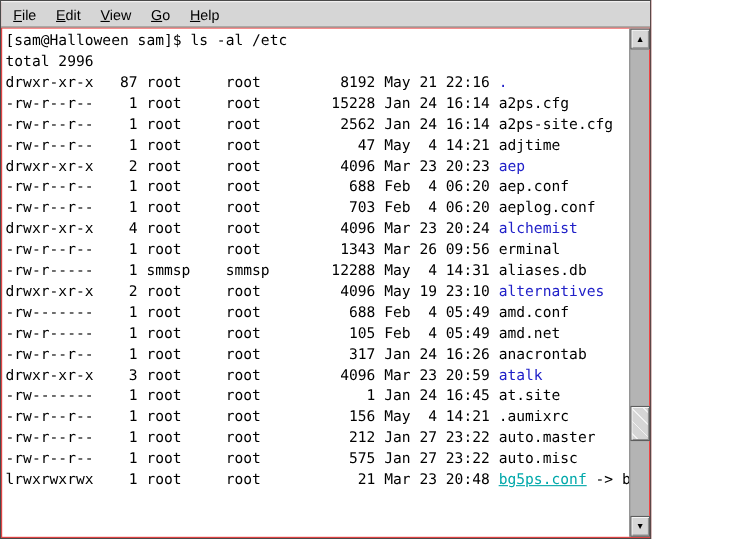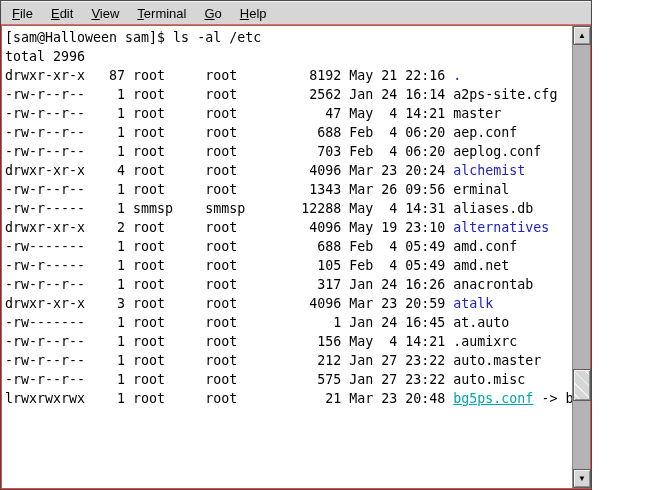--- a/index.html
+++ b/index.html
@@ -66,43 +66,44 @@
 </style>
 </head>
 <body>
 
 <div class="window">
 
   <div class="menubar">
       <div class="menu-item"><u>F</u>ile</div>
       <div class="menu-item"><u>E</u>dit</div>
       <div class="menu-item"><u>V</u>iew</div>
-      <div class="menu-item"><u>T</u>erminal</div>
       <div class="menu-item"><u>G</u>o</div>
       <div class="menu-item"><u>H</u>elp</div>
     </div>
 
   <div class="term-wrap">
     <div class="term-text">
         <div class="tline">[sam@Halloween sam]$ ls -al /etc</div>
         <div class="tline">total 2996</div>
         <div class="tline">drwxr-xr-x   87 root     root         8192 May 21 22:16 <span class="c-dir">.</span></div>
+        <div class="tline">-rw-r--r--    1 root     root        15228 Jan 24 16:14 <span>a2ps.cfg</span></div>
         <div class="tline">-rw-r--r--    1 root     root         2562 Jan 24 16:14 <span>a2ps-site.cfg</span></div>
-        <div class="tline">-rw-r--r--    1 root     root           47 May  4 14:21 <span>master</span></div>
+        <div class="tline">-rw-r--r--    1 root     root           47 May  4 14:21 <span>adjtime</span></div>
+        <div class="tline">drwxr-xr-x    2 root     root         4096 Mar 23 20:23 <span class="c-dir">aep</span></div>
         <div class="tline">-rw-r--r--    1 root     root          688 Feb  4 06:20 <span>aep.conf</span></div>
         <div class="tline">-rw-r--r--    1 root     root          703 Feb  4 06:20 <span>aeplog.conf</span></div>
         <div class="tline">drwxr-xr-x    4 root     root         4096 Mar 23 20:24 <span class="c-dir">alchemist</span></div>
         <div class="tline">-rw-r--r--    1 root     root         1343 Mar 26 09:56 <span>erminal</span></div>
         <div class="tline">-rw-r-----    1 smmsp    smmsp       12288 May  4 14:31 <span>aliases.db</span></div>
         <div class="tline">drwxr-xr-x    2 root     root         4096 May 19 23:10 <span class="c-dir">alternatives</span></div>
         <div class="tline">-rw-------    1 root     root          688 Feb  4 05:49 <span>amd.conf</span></div>
         <div class="tline">-rw-r-----    1 root     root          105 Feb  4 05:49 <span>amd.net</span></div>
         <div class="tline">-rw-r--r--    1 root     root          317 Jan 24 16:26 <span>anacrontab</span></div>
         <div class="tline">drwxr-xr-x    3 root     root         4096 Mar 23 20:59 <span class="c-dir">atalk</span></div>
-        <div class="tline">-rw-------    1 root     root            1 Jan 24 16:45 <span>at.auto</span></div>
+        <div class="tline">-rw-------    1 root     root            1 Jan 24 16:45 <span>at.site</span></div>
         <div class="tline">-rw-r--r--    1 root     root          156 May  4 14:21 <span>.aumixrc</span></div>
         <div class="tline">-rw-r--r--    1 root     root          212 Jan 27 23:22 <span>auto.master</span></div>
         <div class="tline">-rw-r--r--    1 root     root          575 Jan 27 23:22 <span>auto.misc</span></div>
         <div class="tline">lrwxrwxrwx    1 root     root           21 Mar 23 20:48 <span class="c-link">bg5ps.conf</span> -&gt; bg5ps.conf</div>
       </div>
 
     <div class="scrollbar">
       <div class="sb-btn sb-up">
         <span>▲</span>
       </div>

